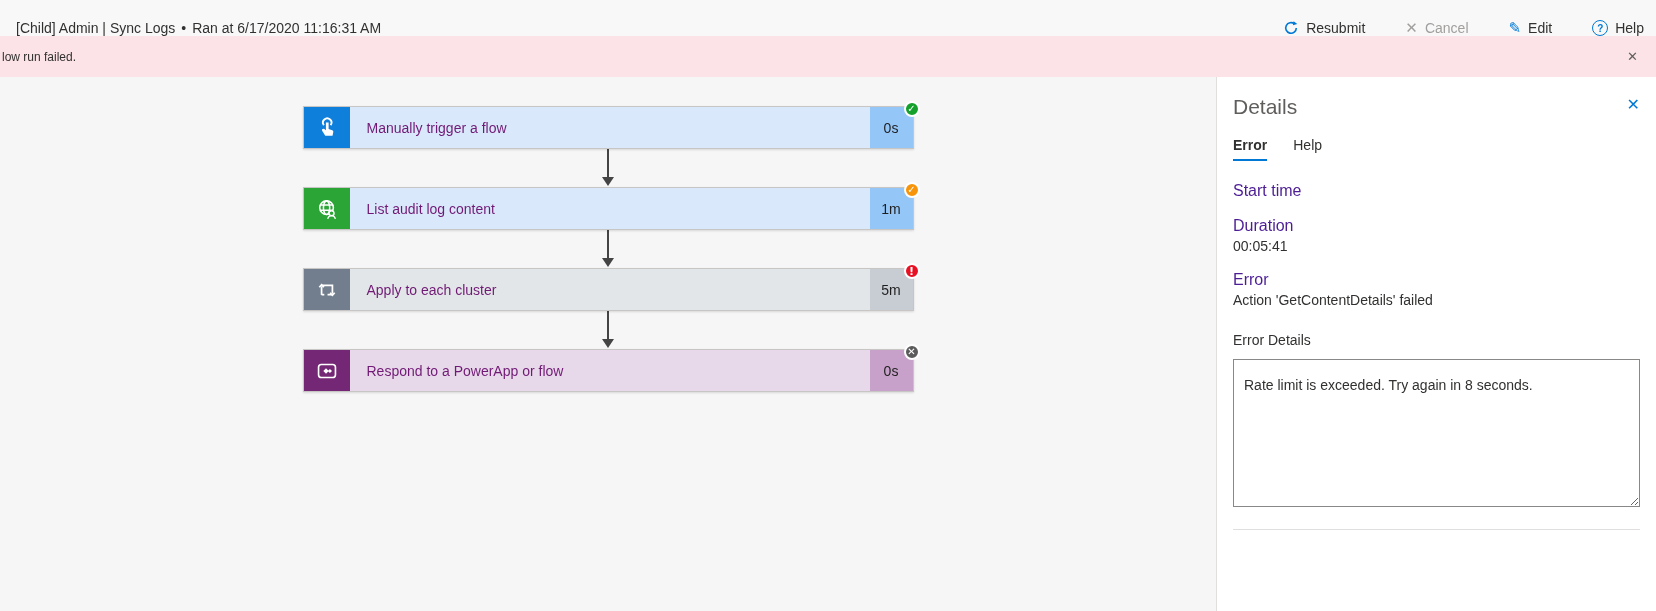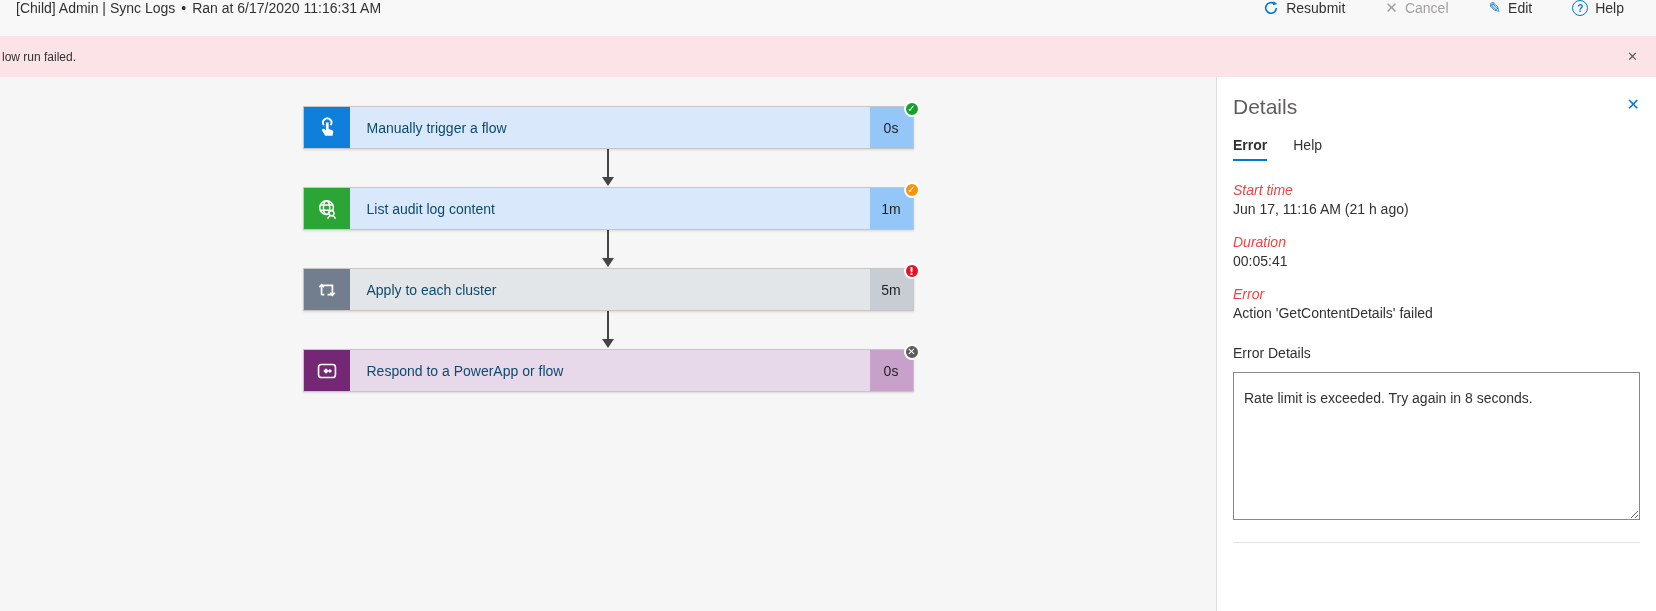--- a/index.html
+++ b/index.html
@@ -1,21 +1,21 @@
 <!DOCTYPE html>
 <html><head>
 <meta charset="utf-8">
 <style>
   * { margin:0; padding:0; box-sizing:border-box; }
   html,body { width:1656px; height:611px; overflow:hidden;
     font-family:"Liberation Sans","DejaVu Sans",sans-serif; color:#323130; }
 
   
-  .topbar { height:36px; background:#f8f8f8; display:flex; align-items:flex-start;
-    justify-content:space-between; padding:0 32px 0 16px; }
+  .topbar { height:36px; background:#f8f8f8; display:flex; align-items:flex-end;
+    justify-content:space-between; padding:0 12px 0 16px; }
   .run-title { font-size:14px; color:#323130; white-space:nowrap; }
   .run-title .sep { margin:0 6px; color:#323130; }
   .cmds { display:flex; align-items:center; gap:40px; }
   .cmd { display:flex; align-items:center; gap:7px; font-size:14px; color:#323130; cursor:pointer; }
   .cmd .glyph { font-family:"DejaVu Sans",sans-serif; color:#0078d4; font-size:15px; line-height:1; }
   .cmd.disabled, .cmd.disabled .glyph { color:#a19f9d; cursor:default; }
   .help-circle { width:16px; height:16px; border:1.4px solid #0078d4; border-radius:50%;
     display:flex; align-items:center; justify-content:center; font-size:10px; color:#0078d4; font-weight:bold; }
 
   
@@ -25,21 +25,21 @@
   .banner-close { font-family:"DejaVu Sans",sans-serif; font-size:13px; color:#605e5c; cursor:pointer; }
 
   
   .main { display:flex; height:544px; }
   .canvas { flex:1; background:#f6f6f6; padding-top:29px; overflow:hidden; }
   .flow-col { width:611px; margin:0 auto; }
 
   .card { position:relative; display:flex; height:43px; border:1px solid #c8c6c4;
     box-shadow:0 1px 2px rgba(0,0,0,.12); cursor:pointer; }
   .card-icon { width:46px; display:flex; align-items:center; justify-content:center; flex:none; }
-  .card-body { flex:1; display:flex; align-items:center; padding-left:17px; font-size:14px; color:#0c4a6e; }
+  .card-body { flex:1; display:flex; align-items:center; padding-left:17px; font-size:14px; color:#701a75; }
   .card-badge { width:43px; display:flex; align-items:center; justify-content:center;
     font-size:14px; color:#1f1f1f; flex:none; }
 
   .c-manual .card-icon { background:#0f7fdc; }
   .c-manual .card-body { background:#d9e9fb; }
   .c-manual .card-badge { background:#94c6f8; }
   .c-http .card-icon { background:#2ba636; }
   .c-http .card-body { background:#d9e9fb; }
   .c-http .card-badge { background:#94c6f8; }
   .c-loop .card-icon { background:#727e8e; }
@@ -66,21 +66,21 @@
   .panel { width:440px; background:#ffffff; border-left:1px solid #e1dfdd;
     padding:18px 16px 0 16px; flex:none; }
   .panel-head { display:flex; align-items:flex-start; justify-content:space-between; }
   .panel-title { font-size:21px; color:#605e5c; font-weight:400; }
   .panel-close { font-family:"DejaVu Sans",sans-serif; font-size:16px; color:#0078d4; cursor:pointer; }
   .tabs { display:flex; gap:26px; margin-top:18px; }
   .tab { font-size:14px; padding-bottom:6px; cursor:pointer; color:#323130; }
   .tab.active { font-weight:bold; border-bottom:2px solid #0078d4; }
   .fields { margin-top:21px; }
   .field { margin-bottom:17px; }
-  .field-label { font-size:14px; color:#ef4444; margin-bottom:3px;font-style:italic; }
+  .field-label { font-size:16px; color:#4c1d95; margin-bottom:3px; }
   .field-value { font-size:14px; color:#323130; }
   .err-details-label { font-size:14px; color:#323130; margin-top:24px; margin-bottom:11px; }
   .err-textarea { width:100%; height:148px; border:1px solid #8a8886; background:#fff;
     font-family:"Liberation Sans","DejaVu Sans",sans-serif; font-size:14px; color:#323130;
     padding:16px 10px; resize:both; line-height:1.35; }
   .panel-divider { border:none; border-top:1px solid #e1dfdd; margin-top:18px; }
 
   svg { display:block; }
 </style>
 </head>
@@ -208,21 +208,20 @@
     </div>
 
     <div class="tabs">
       <div class="tab active">Error</div>
       <div class="tab">Help</div>
     </div>
 
     <div class="fields">
       <div class="field">
         <div class="field-label">Start time</div>
-        <div class="field-value">Jun 17, 11:16 AM (21 h ago)</div>
       </div>
       <div class="field">
         <div class="field-label">Duration</div>
         <div class="field-value">00:05:41</div>
       </div>
       <div class="field">
         <div class="field-label">Error</div>
         <div class="field-value">Action 'GetContentDetails' failed</div>
       </div>
     </div>

